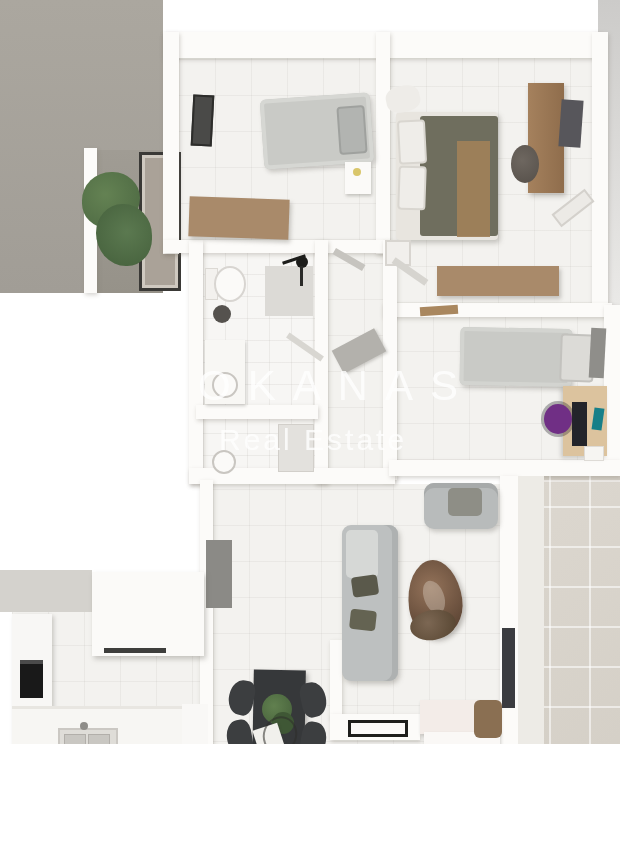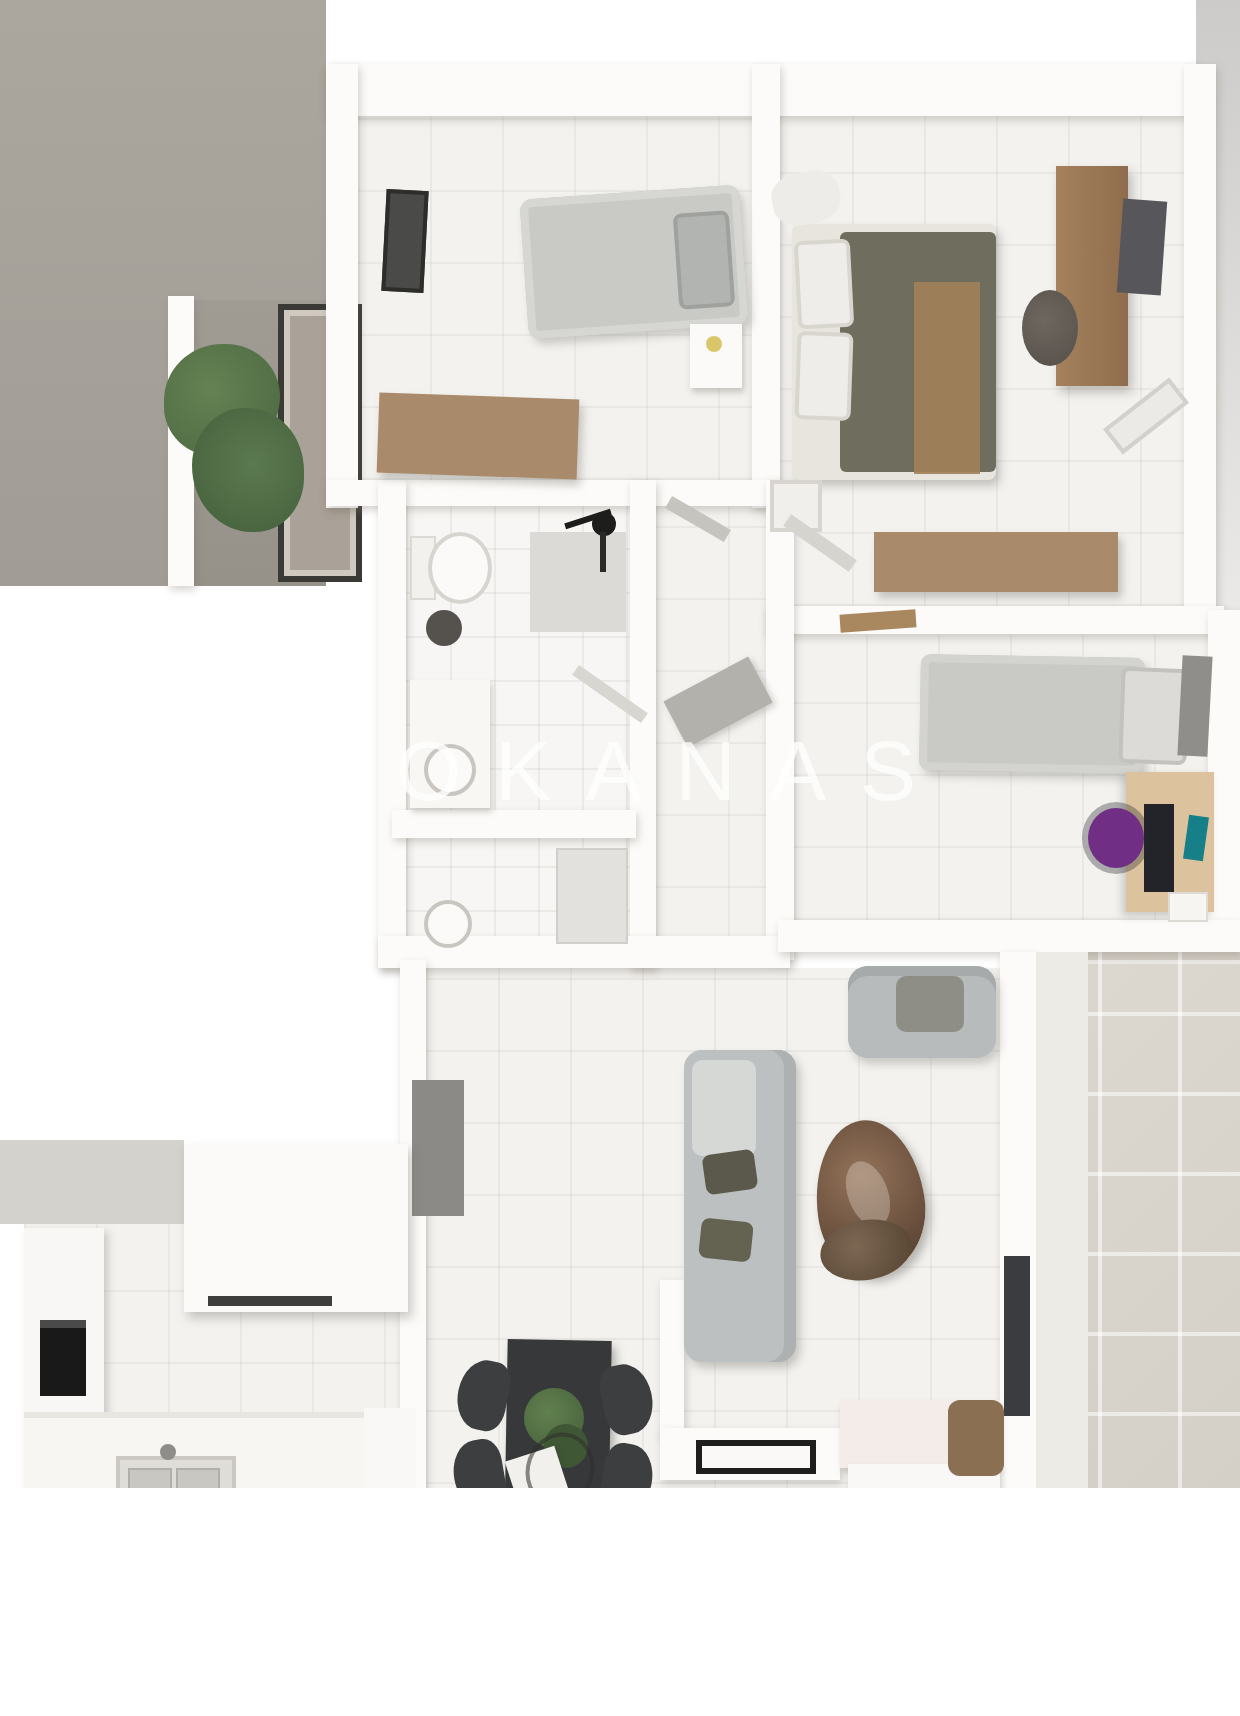--- a/index.html
+++ b/index.html
@@ -167,14 +167,15 @@
   <div class="furn" style="left:12px;top:706px;width:196px;height:84px;background:#f7f6f3;box-shadow:inset 0 3px 0 #e8e6e1;"></div>
   <div class="furn" style="left:58px;top:728px;width:56px;height:38px;background:#dfddd8;border:2px solid #cbc8c3;"></div>
   <div class="furn" style="left:64px;top:734px;width:20px;height:26px;background:#c9c7c2;border:1px solid #b2afaa;"></div>
   <div class="furn" style="left:88px;top:734px;width:20px;height:26px;background:#c9c7c2;border:1px solid #b2afaa;"></div>
   <div class="furn" style="left:80px;top:722px;width:8px;height:8px;border-radius:50%;background:#8f8d89;"></div>
   <div class="outline-black" style="left:44px;top:766px;width:74px;height:18px;transform:rotate(-1deg);"></div>
   <div class="outline-black" style="left:128px;top:756px;width:42px;height:22px;"></div>
   <div class="furn" style="left:182px;top:704px;width:26px;height:56px;background:#f9f8f6;"></div>
 
   <div class="watermark wm1">OKANAS</div>
+  <div class="watermark wm2">Real Estate</div>
 
 </div>
 
 </body></html>

